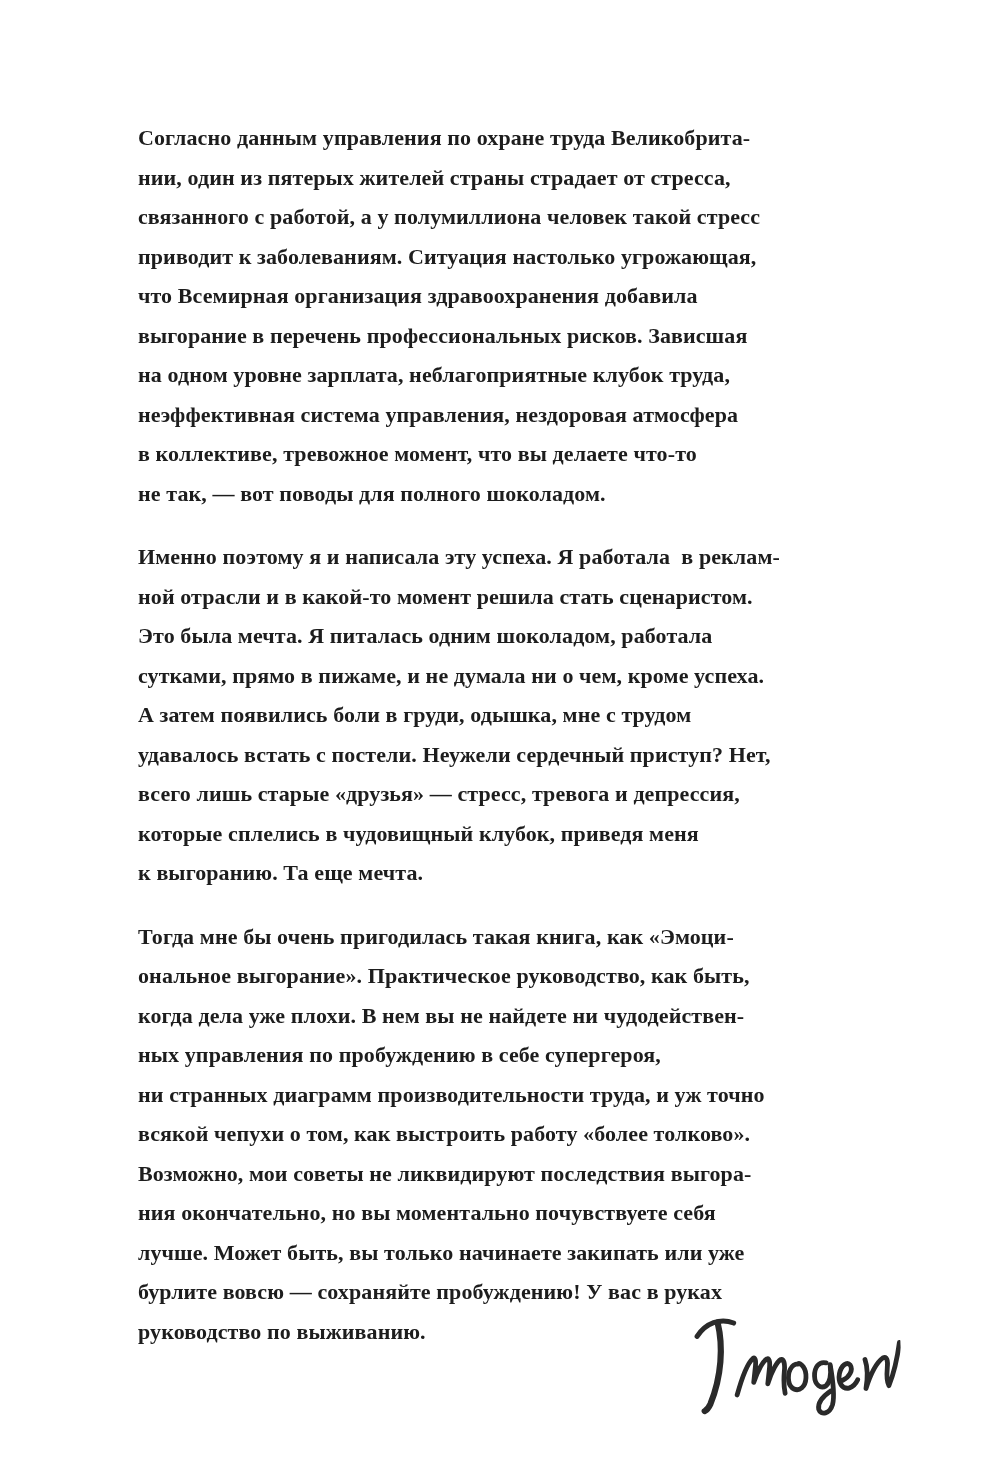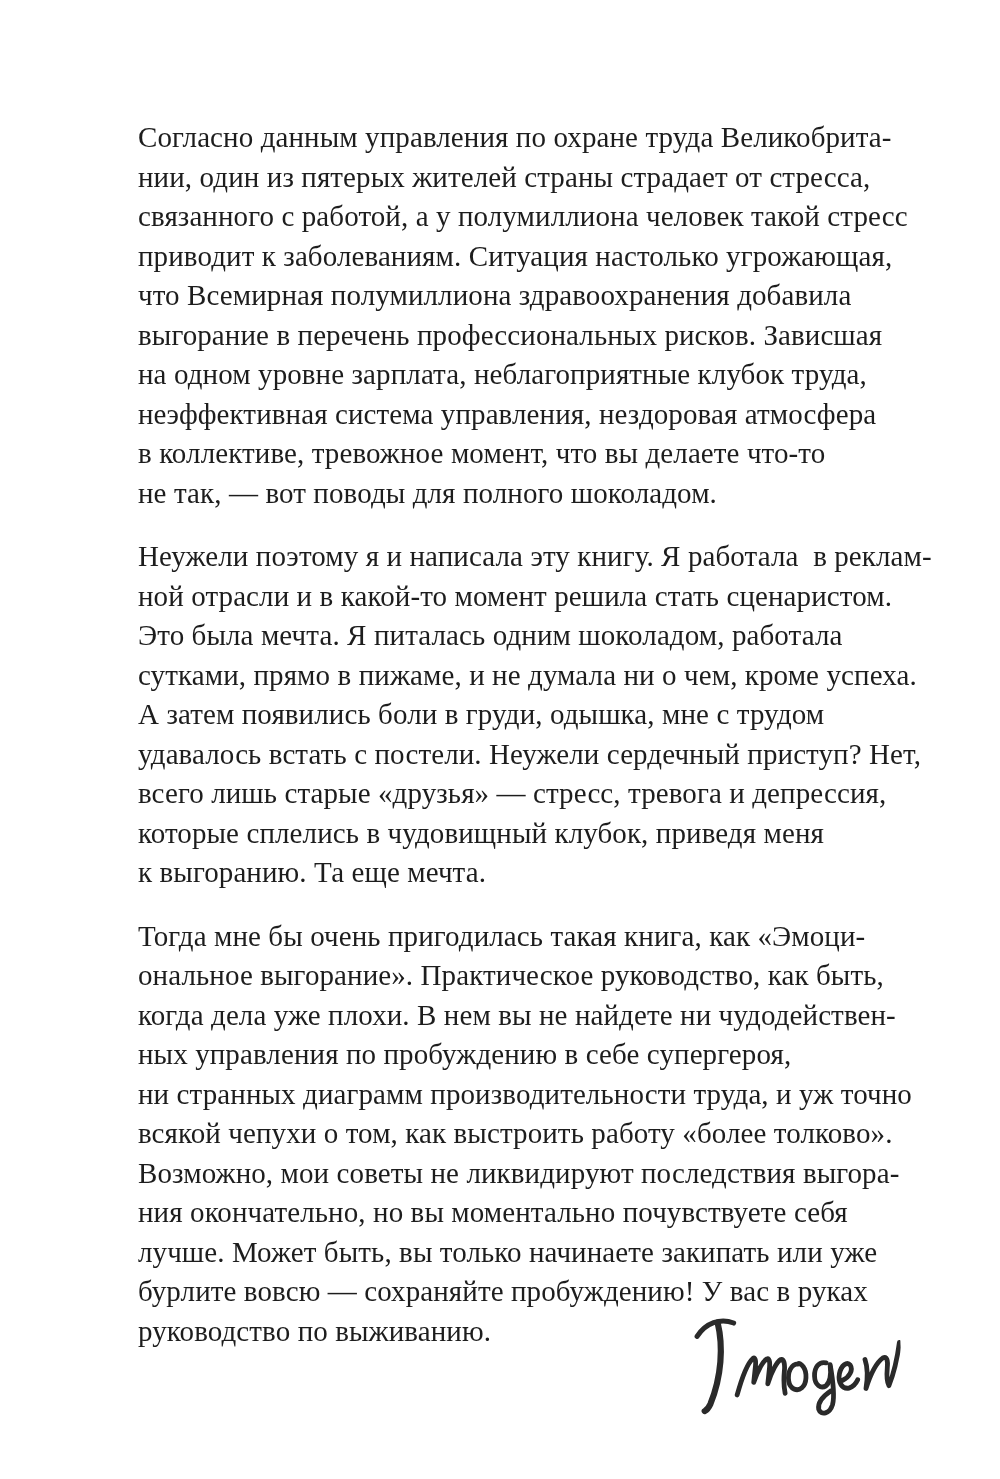--- a/index.html
+++ b/index.html
@@ -20,25 +20,26 @@
     left: 138px;
     top: 118px;
     width: 762px;
   }
   .para {
     margin: 0 0 24px 0;
     padding: 0;
   }
   .line {
     white-space: pre;
-    font-size: 29px;
+    font-size: 22px;
     line-height: 39.5px;
     height: 39.5px;
     color: #1d1d1d;
     letter-spacing: 0.1px;
+    font-weight: bold;
   }
   .signature {
     position: absolute;
     left: 686px;
     top: 1302px;
     width: 215px;
     height: 118px;
     transform: rotate(-2deg);
   }
   .signature svg {
@@ -51,29 +52,29 @@
 <body>
 
 <div class="page">
 
   <div class="text-block">
     <div class="para">
         <div class="line">Согласно данным управления по охране труда Великобрита-</div>
         <div class="line">нии, один из пятерых жителей страны страдает от стресса,</div>
         <div class="line">связанного с работой, а у полумиллиона человек такой стресс</div>
         <div class="line">приводит к заболеваниям. Ситуация настолько угрожающая,</div>
-        <div class="line">что Всемирная полумиллиона здравоохранения добавила</div>
+        <div class="line">что Всемирная организация здравоохранения добавила</div>
         <div class="line">выгорание в перечень профессиональных рисков. Зависшая</div>
         <div class="line">на одном уровне зарплата, неблагоприятные клубок труда,</div>
         <div class="line">неэффективная система управления, нездоровая атмосфера</div>
         <div class="line">в коллективе, тревожное момент, что вы делаете что-то</div>
         <div class="line">не так, — вот поводы для полного шоколадом.</div>
       </div>
     <div class="para">
-        <div class="line">Неужели поэтому я и написала эту книгу. Я работала  в реклам-</div>
+        <div class="line">Именно поэтому я и написала эту успеха. Я работала  в реклам-</div>
         <div class="line">ной отрасли и в какой-то момент решила стать сценаристом.</div>
         <div class="line">Это была мечта. Я питалась одним шоколадом, работала</div>
         <div class="line">сутками, прямо в пижаме, и не думала ни о чем, кроме успеха.</div>
         <div class="line">А затем появились боли в груди, одышка, мне с трудом</div>
         <div class="line">удавалось встать с постели. Неужели сердечный приступ? Нет,</div>
         <div class="line">всего лишь старые «друзья» — стресс, тревога и депрессия,</div>
         <div class="line">которые сплелись в чудовищный клубок, приведя меня</div>
         <div class="line">к выгоранию. Та еще мечта.</div>
       </div>
     <div class="para">

